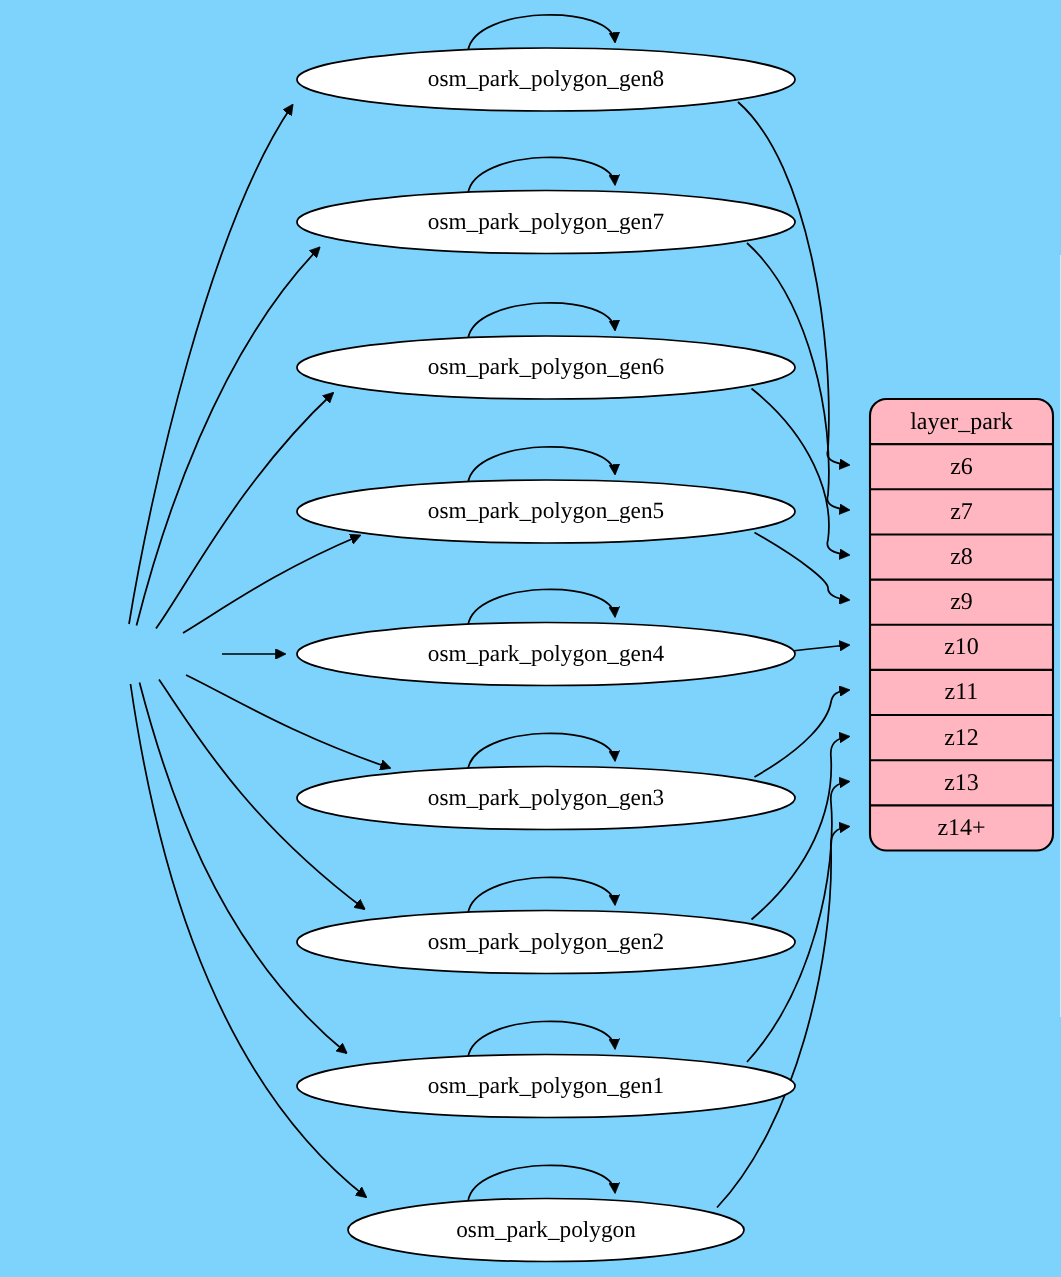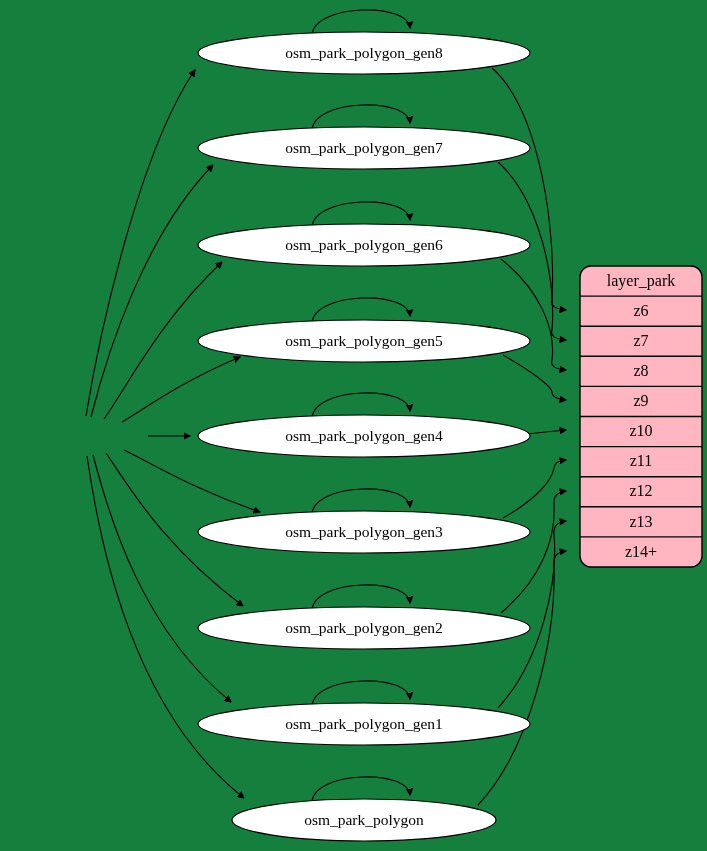--- a/index.html
+++ b/index.html
@@ -4,21 +4,21 @@
 <style>
   html, body {
     margin: 0;
     padding: 0;
     background: #ffffff;
   }
   #canvas {
     position: relative;
     width: 707px;
     height: 851px;
-    background: #15803d;
+    background: #7dd3fc;
     font-family: "Liberation Serif", "DejaVu Serif", serif;
     overflow: hidden;
   }
   #graph-svg {
     position: absolute;
     left: 0;
     top: 0;
     width: 707px;
     height: 851px;
   }

